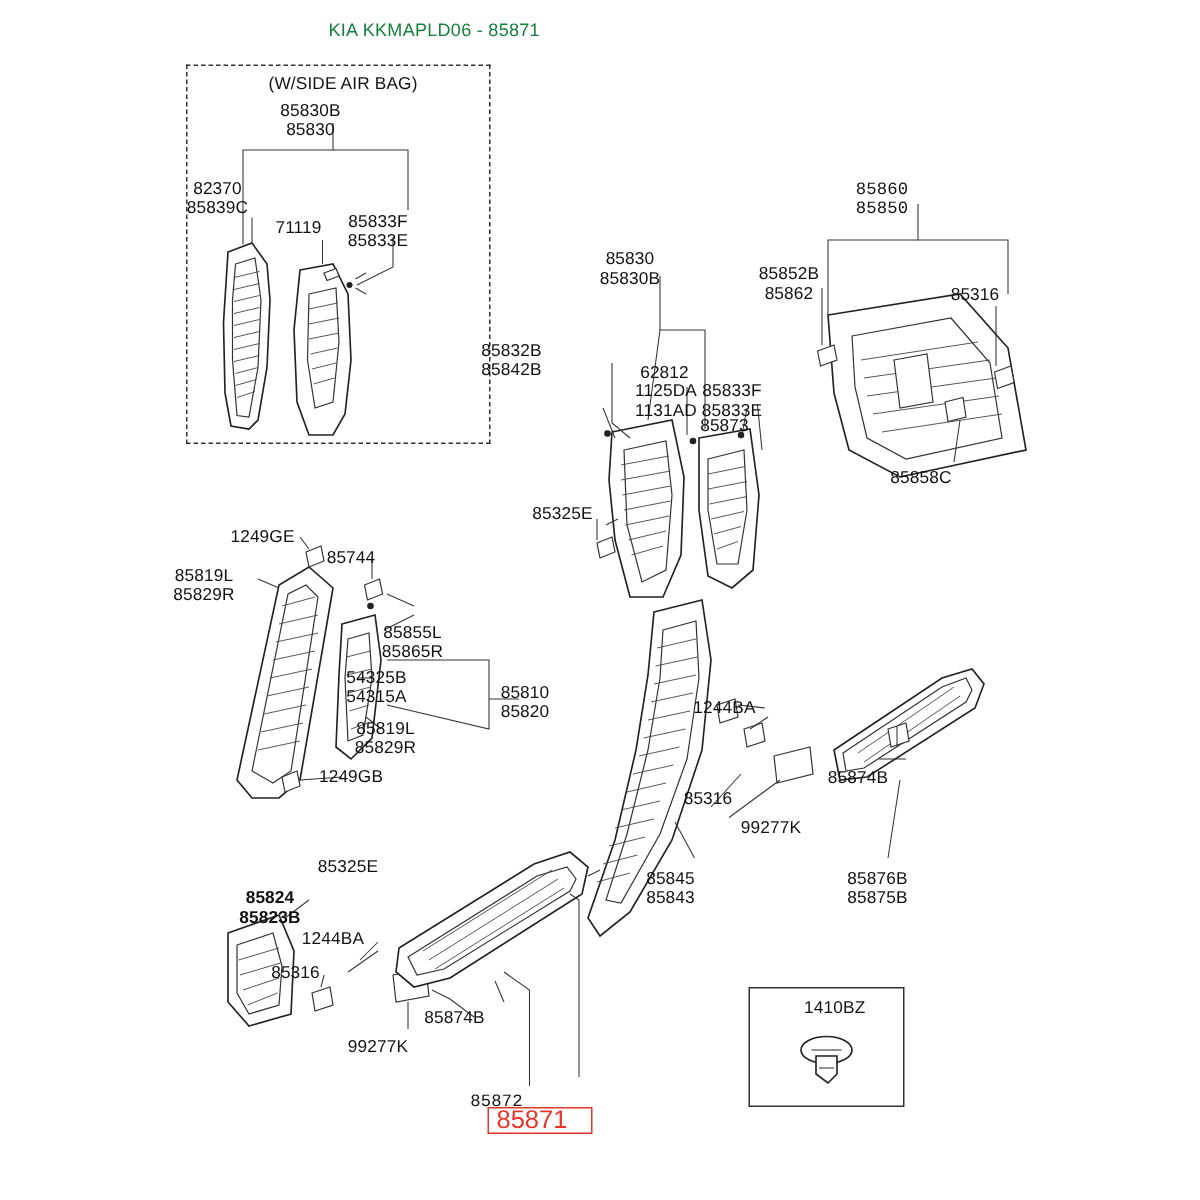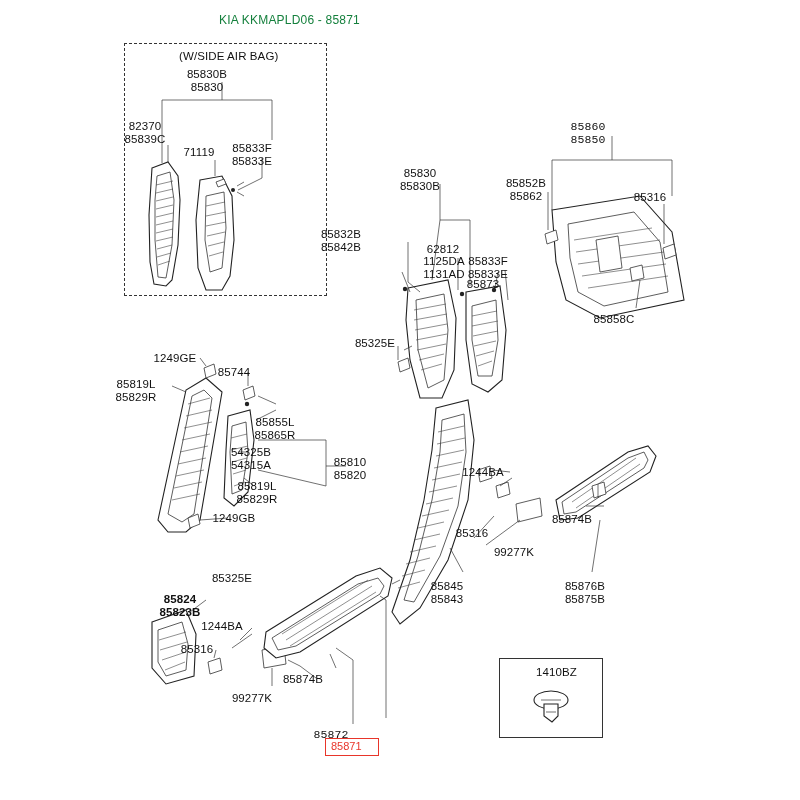--- a/index.html
+++ b/index.html
@@ -32,21 +32,21 @@
   .label.center { text-align: center; transform: translateX(-50%); }
   .title {
     position: absolute;
     font-size: 12px;
     letter-spacing: 0.2px;
     color: #15803d;
     white-space: pre;
   }
   .highlight {
     position: absolute;
-    font-size: 11px;
+    font-size: 17px;
     color: #e8352a;
     border: 1.3px solid #e8352a;
     padding: 1px 16px 2px 5px;
     white-space: pre;
     line-height: 13px;
     background: #fff;
   }
   .dashbox {
     position: absolute;
     border: 1px dashed #333;

